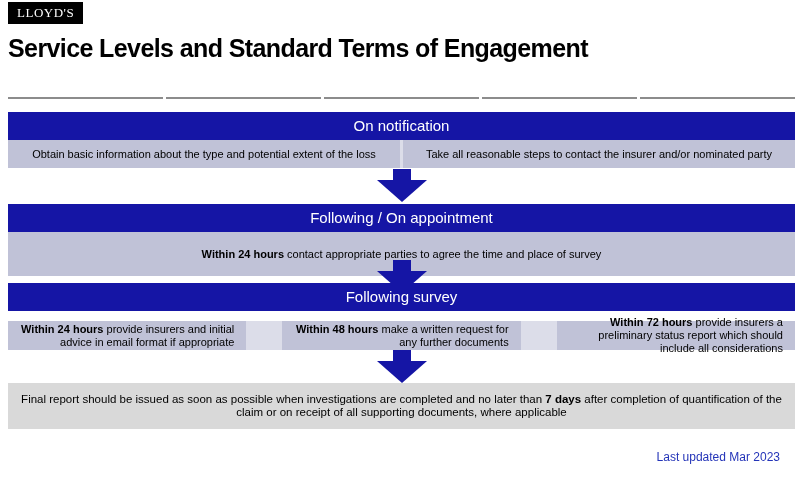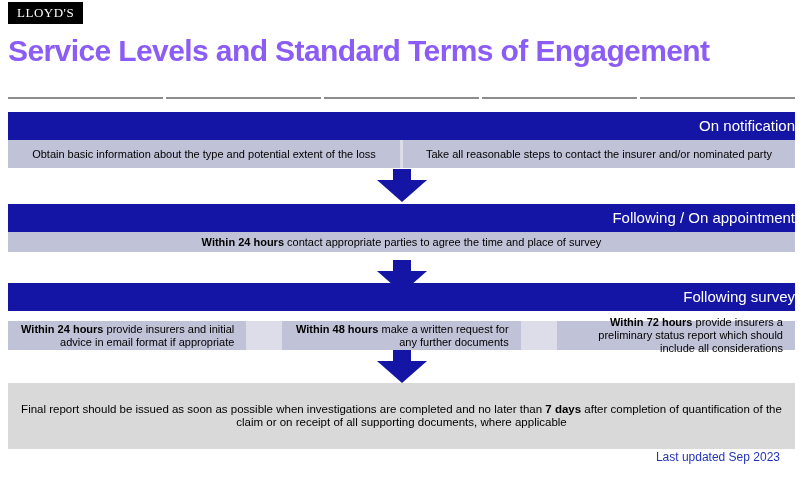--- a/index.html
+++ b/index.html
@@ -19,44 +19,44 @@
     color: #ffffff;
     font-family: "Liberation Serif", serif;
     font-size: 13px;
     letter-spacing: 0.5px;
     padding: 4px 9px 4px 9px;
     line-height: 14px;
   }
   .title {
     position: absolute;
     left: 8px; top: 34px;
-    font-size: 30px;
+    font-size: 25px;
     font-weight: bold;
     letter-spacing: -0.6px;
-    color: #8b5cf6;
+    color: #000000;
     white-space: nowrap;
   }
   .rule {
     position: absolute;
     left: 8px; top: 97px;
     width: 787px;
     display: flex;
     gap: 3px;
   }
   .rule span { flex: 1; height: 2px; background: #8c8c8c; }
 
   .banner {
     position: absolute;
     left: 8px;
     width: 787px;
     height: 28px;
     background: #1515a5;
     color: #ffffff;
     font-size: 15px;
-    text-align: right;
+    text-align: center;
     line-height: 28px;
   }
   .row {
     position: absolute;
     left: 8px;
     width: 787px;
     display: flex;
     background: #dcdde9;
     gap: 3px;
   }
@@ -86,29 +86,29 @@
   .arrow .head {
     width: 0; height: 0;
     border-left: 25px solid transparent;
     border-right: 25px solid transparent;
     border-top: 22px solid #1515a5;
   }
   .banner-1 { top: 112px; }
   .row-1    { top: 140px; height: 28px; }
   .arrow-1  { top: 169px; }
   .banner-2 { top: 204px; }
-  .row-2    { top: 232px; height: 20px; border-radius: 13px; }
+  .row-2    { top: 232px; height: 44px; border-radius: 13px; }
   .arrow-2  { top: 260px; }
   .banner-3 { top: 283px; }
   .row-3    { top: 321px; height: 29px; gap: 36px; }
   .arrow-3  { top: 350px; }
   .final-note {
     position: absolute;
     left: 8px; top: 383px;
-    width: 787px; height: 66px;
+    width: 787px; height: 46px;
     background: #d9d9d9;
     color: #000000;
     font-size: 11.5px;
     line-height: 13.5px;
     text-align: center;
     display: flex;
     align-items: center;
     justify-content: flex-end;
     padding: 0 12px;
   }
@@ -186,15 +186,15 @@
 
   <div class="arrow arrow-3">
     <div class="stem"></div>
     <div class="head"></div>
   </div>
 
   <div class="final-note">
     <span class="inner"><span>Final report should be issued as soon as possible when investigations are completed and no later than </span><span class="b">7 days</span><span> after completion of quantification of the claim or on receipt of all supporting documents, where applicable</span></span>
   </div>
 
-  <div class="footer-note">Last updated Sep 2023</div>
+  <div class="footer-note">Last updated Mar 2023</div>
 
 </div>
 
 </body></html>

